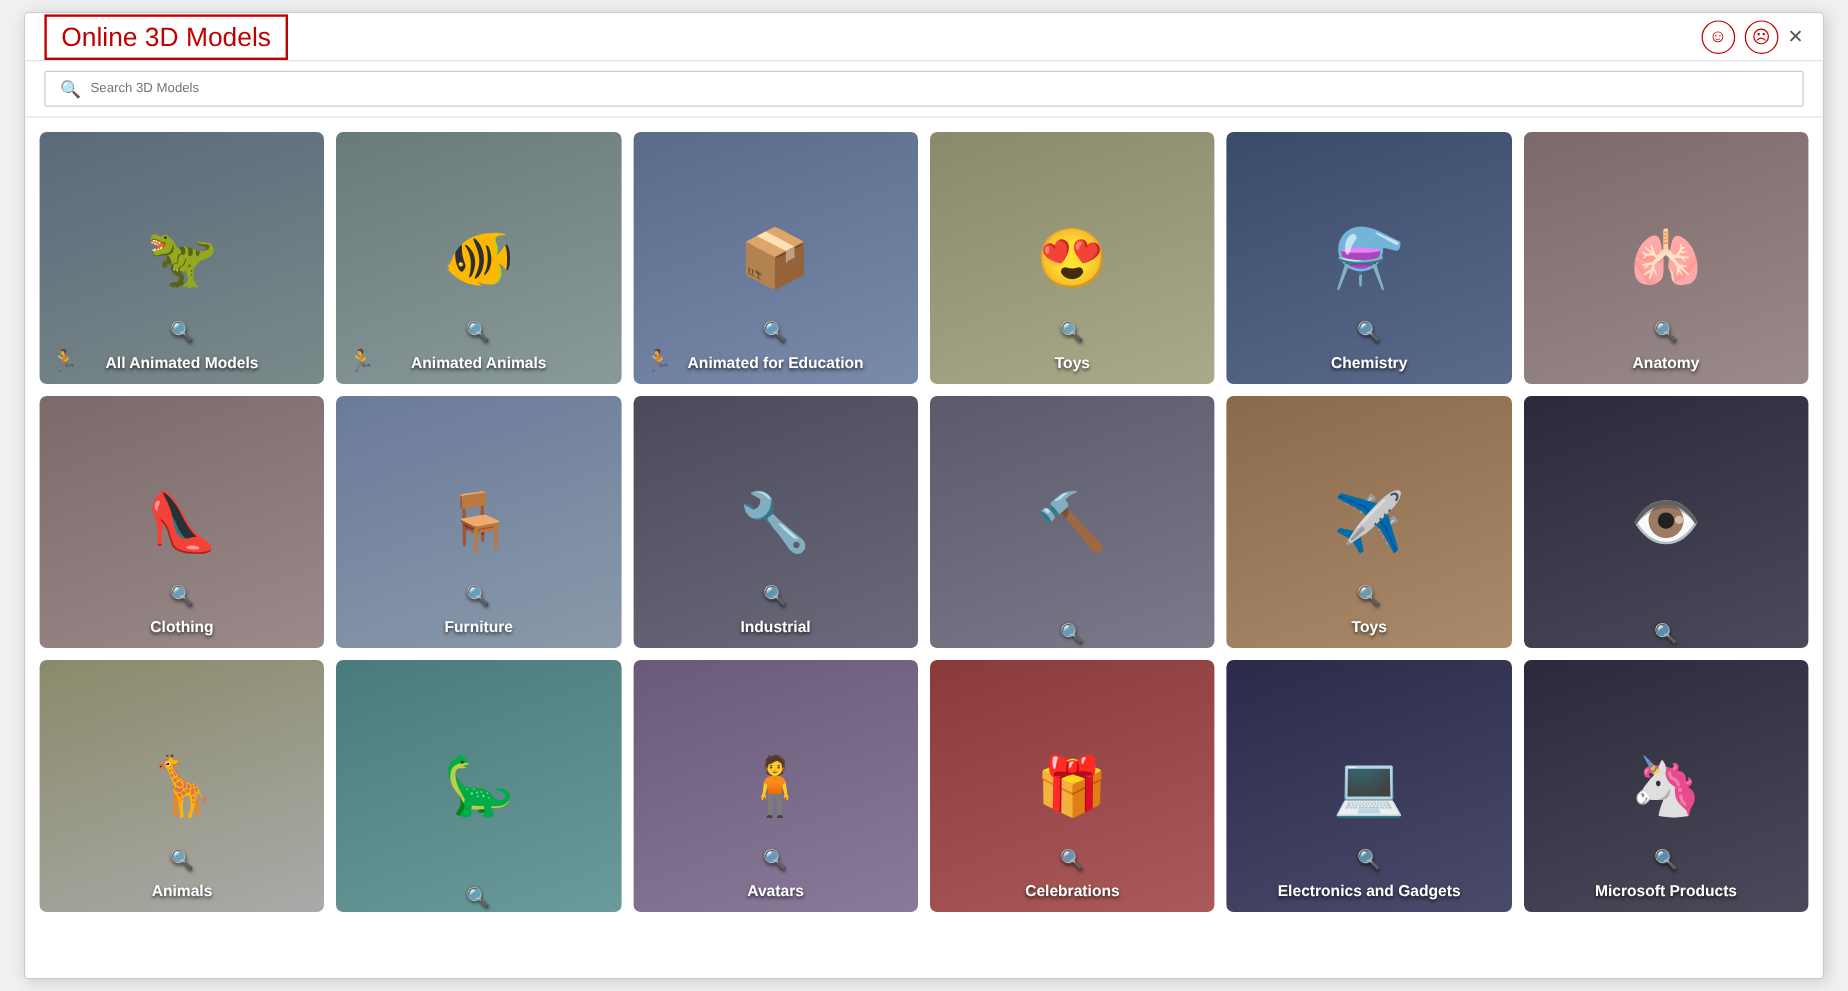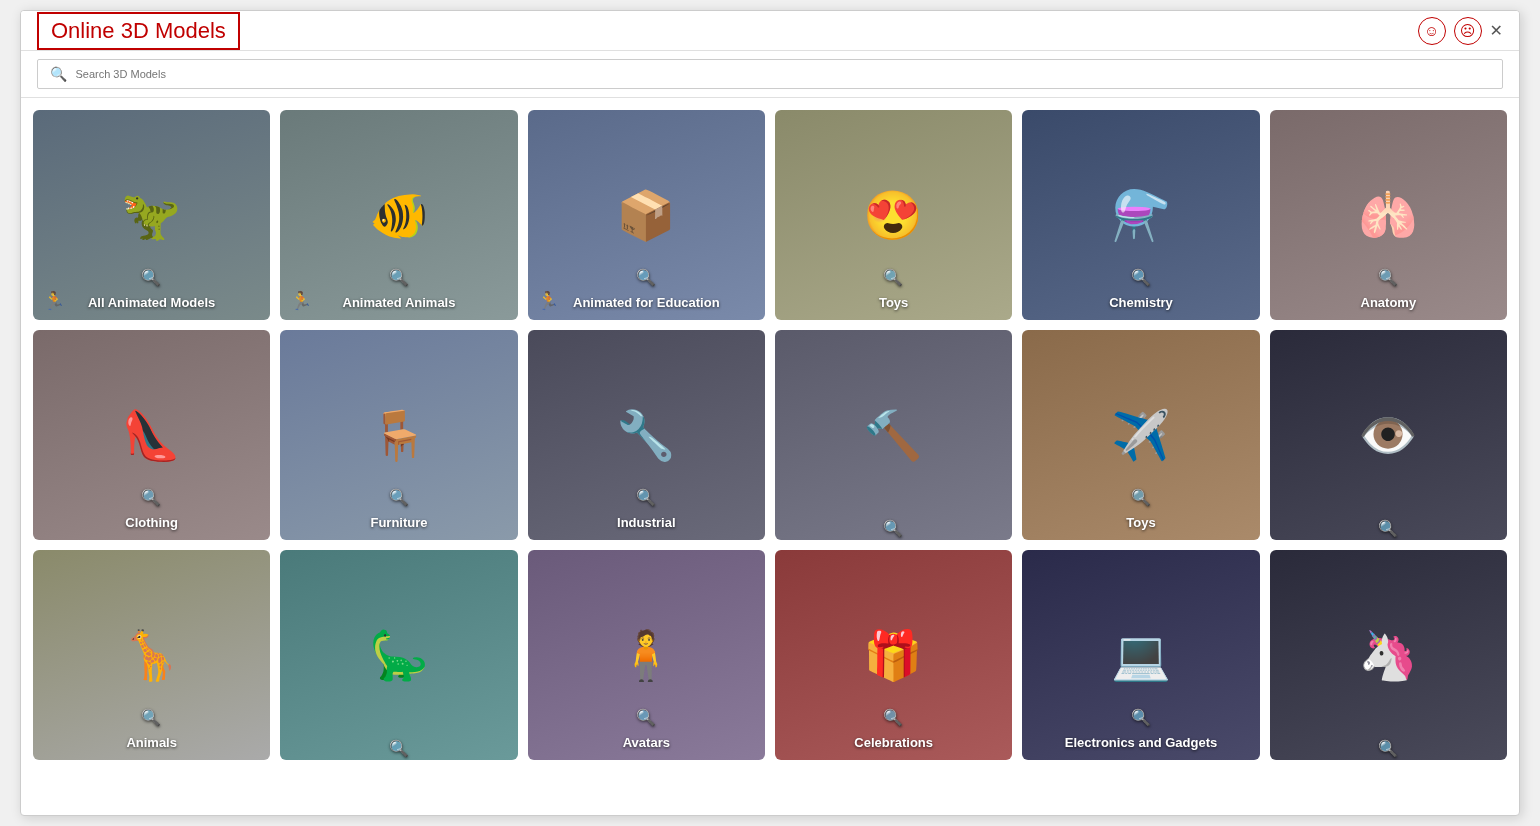--- a/index.html
+++ b/index.html
@@ -337,17 +337,18 @@
               <div class="model-placeholder">💻</div>
             </div>
             <div class="card-search">🔍</div>
             <div class="card-label">Electronics and Gadgets</div>
           </div>
           <div class="card bg-dark2">
             <div class="card-bg">
               <div class="model-placeholder">🦄</div>
             </div>
             <div class="card-search">🔍</div>
+            <div class="card-label">Microsoft Products</div>
           </div>
         </div>
     </div>
   </div>
 </div>
 
 </body></html>

